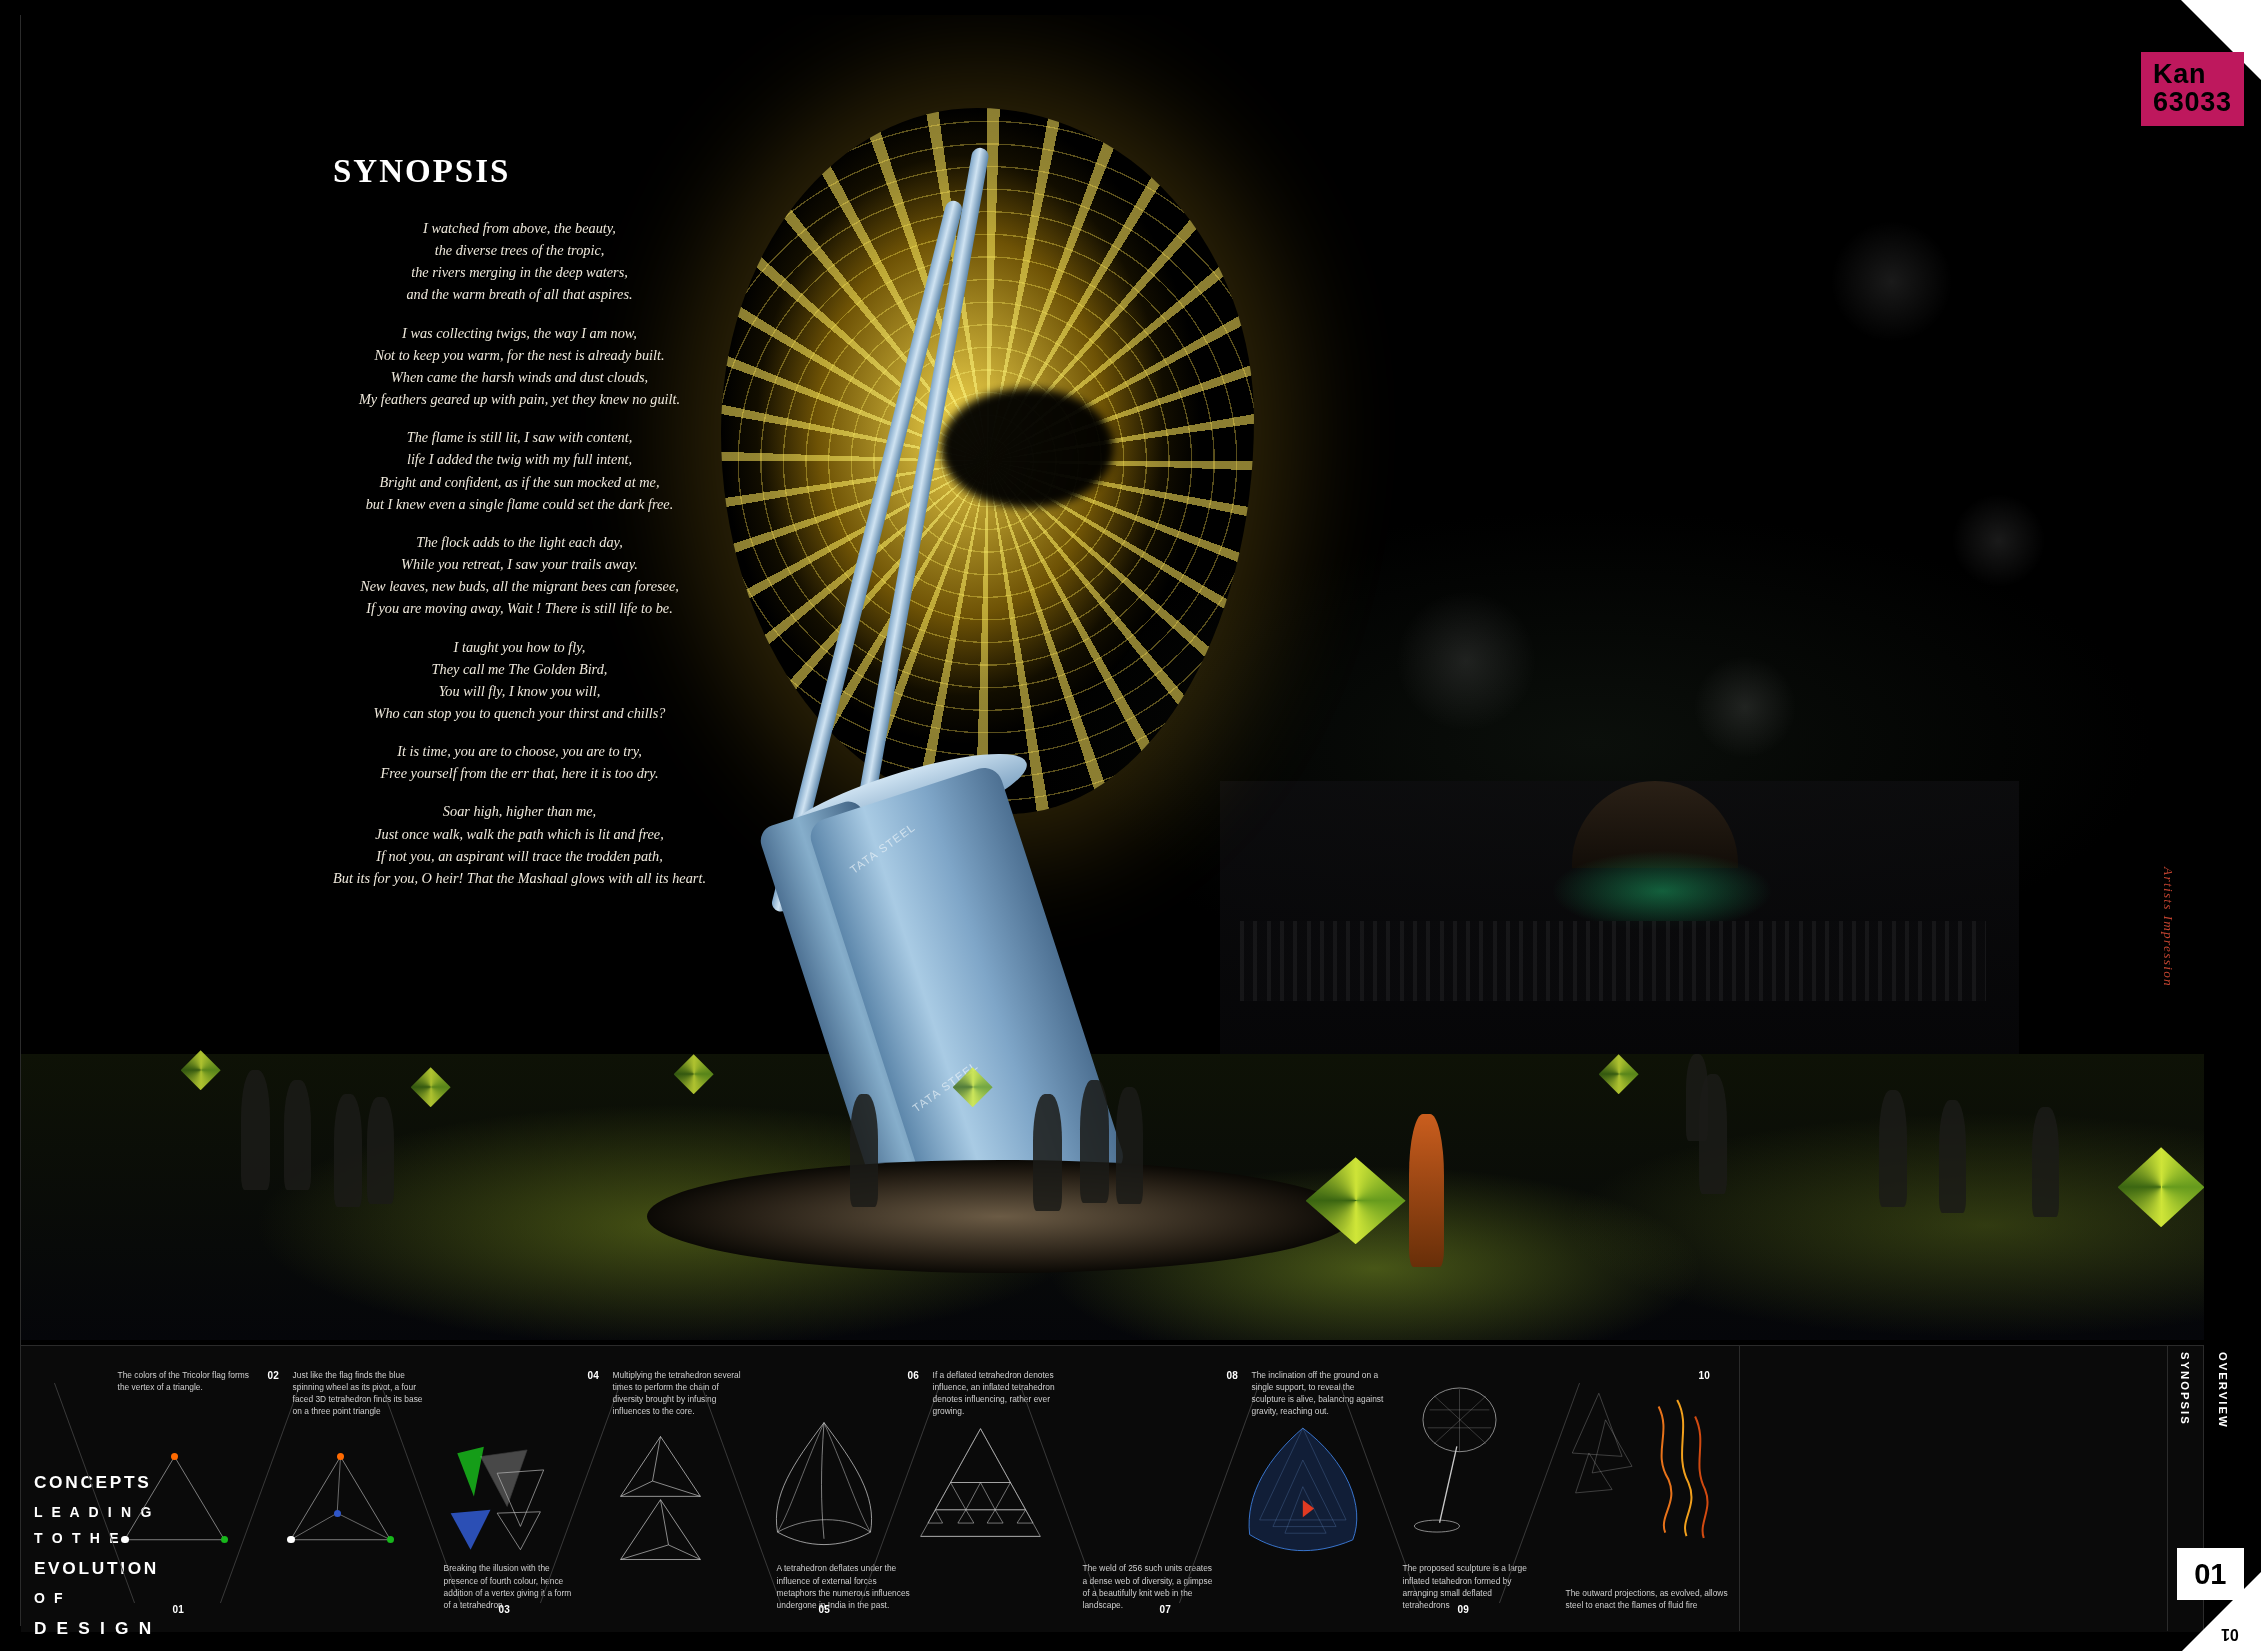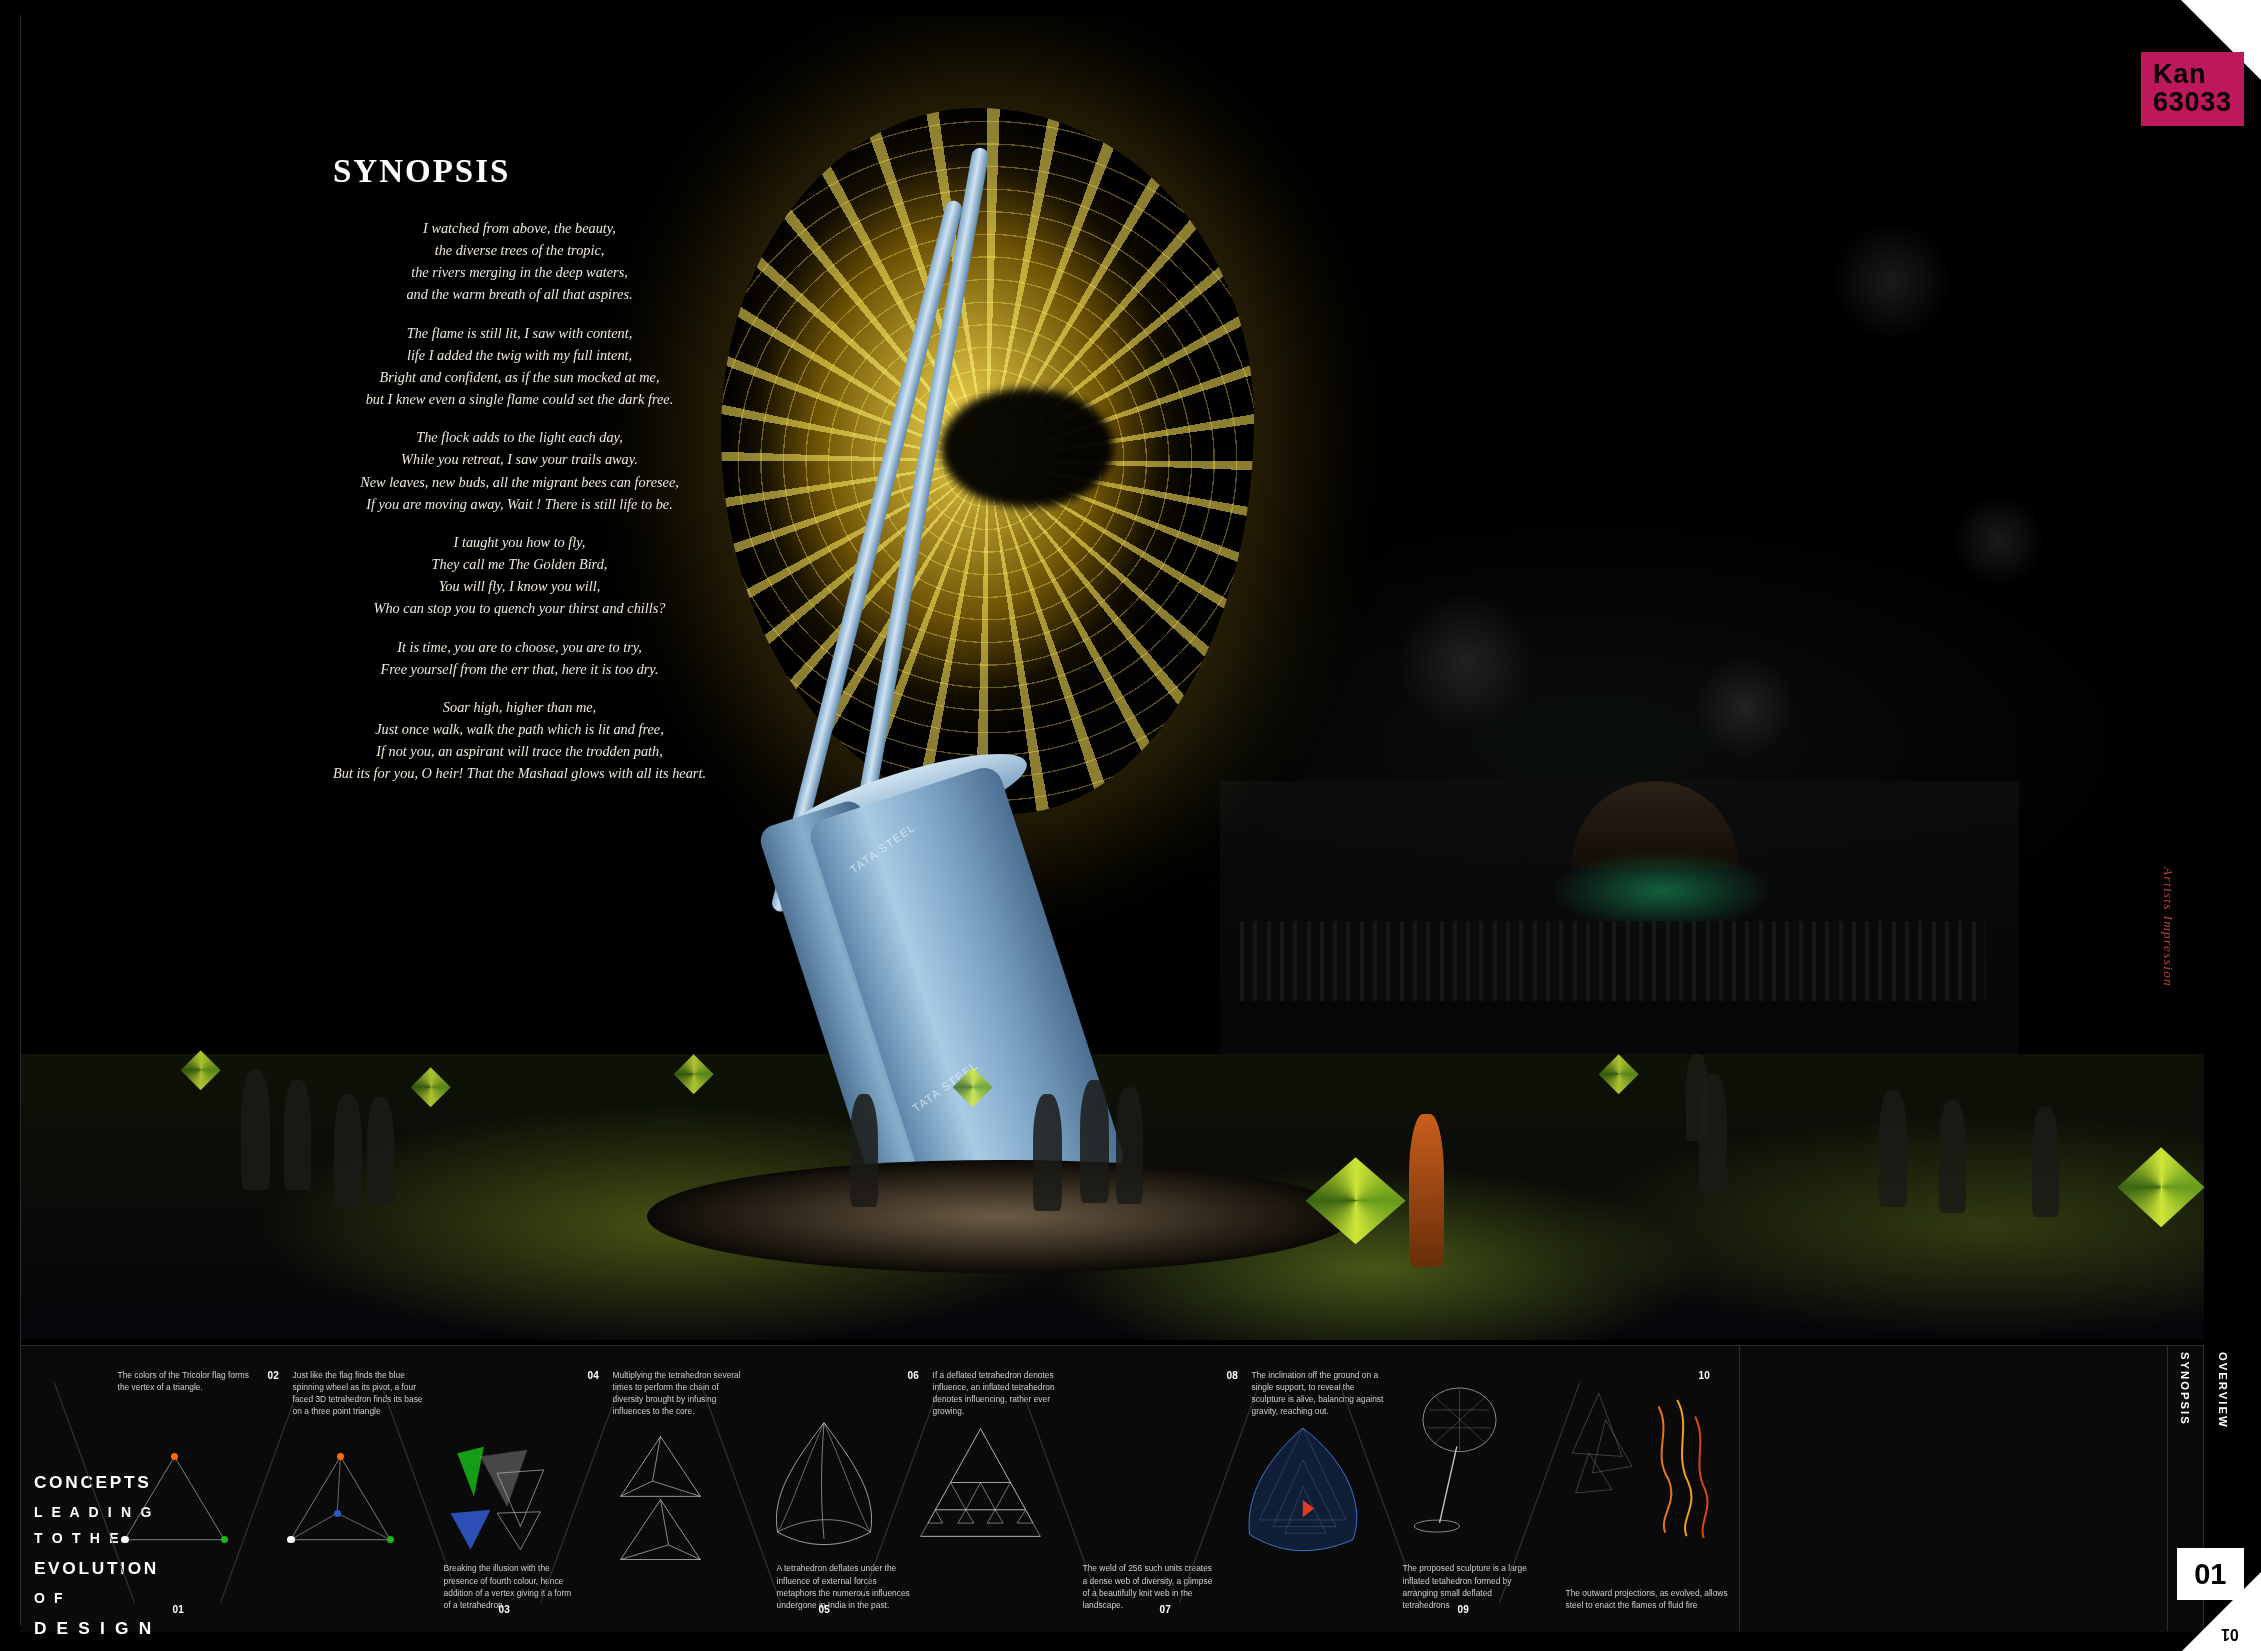--- a/index.html
+++ b/index.html
@@ -188,20 +188,24 @@
     <div class="artist-cred">Artists Impression</div>
   </div>
 
   <div class="poem-wrap">
     <div class="poem-title">SYNOPSIS</div>
     <div class="poem">
       <p style="white-space:pre-line">I watched from above, the beauty,
 the diverse trees of the tropic,
 the rivers merging in the deep waters,
 and the warm breath of all that aspires.</p>
+      <p style="white-space:pre-line">I was collecting twigs, the way I am now,
+Not to keep you warm, for the nest is already built.
+When came the harsh winds and dust clouds,
+My feathers geared up with pain, yet they knew no guilt.</p>
       <p style="white-space:pre-line">The flame is still lit, I saw with content,
 life I added the twig with my full intent,
 Bright and confident, as if the sun mocked at me,
 but I knew even a single flame could set the dark free.</p>
       <p style="white-space:pre-line">The flock adds to the light each day,
 While you retreat, I saw your trails away.
 New leaves, new buds, all the migrant bees can foresee,
 If you are moving away, Wait !  There is still life to be.</p>
       <p style="white-space:pre-line">I taught you how to fly,
 They call me The Golden Bird,

